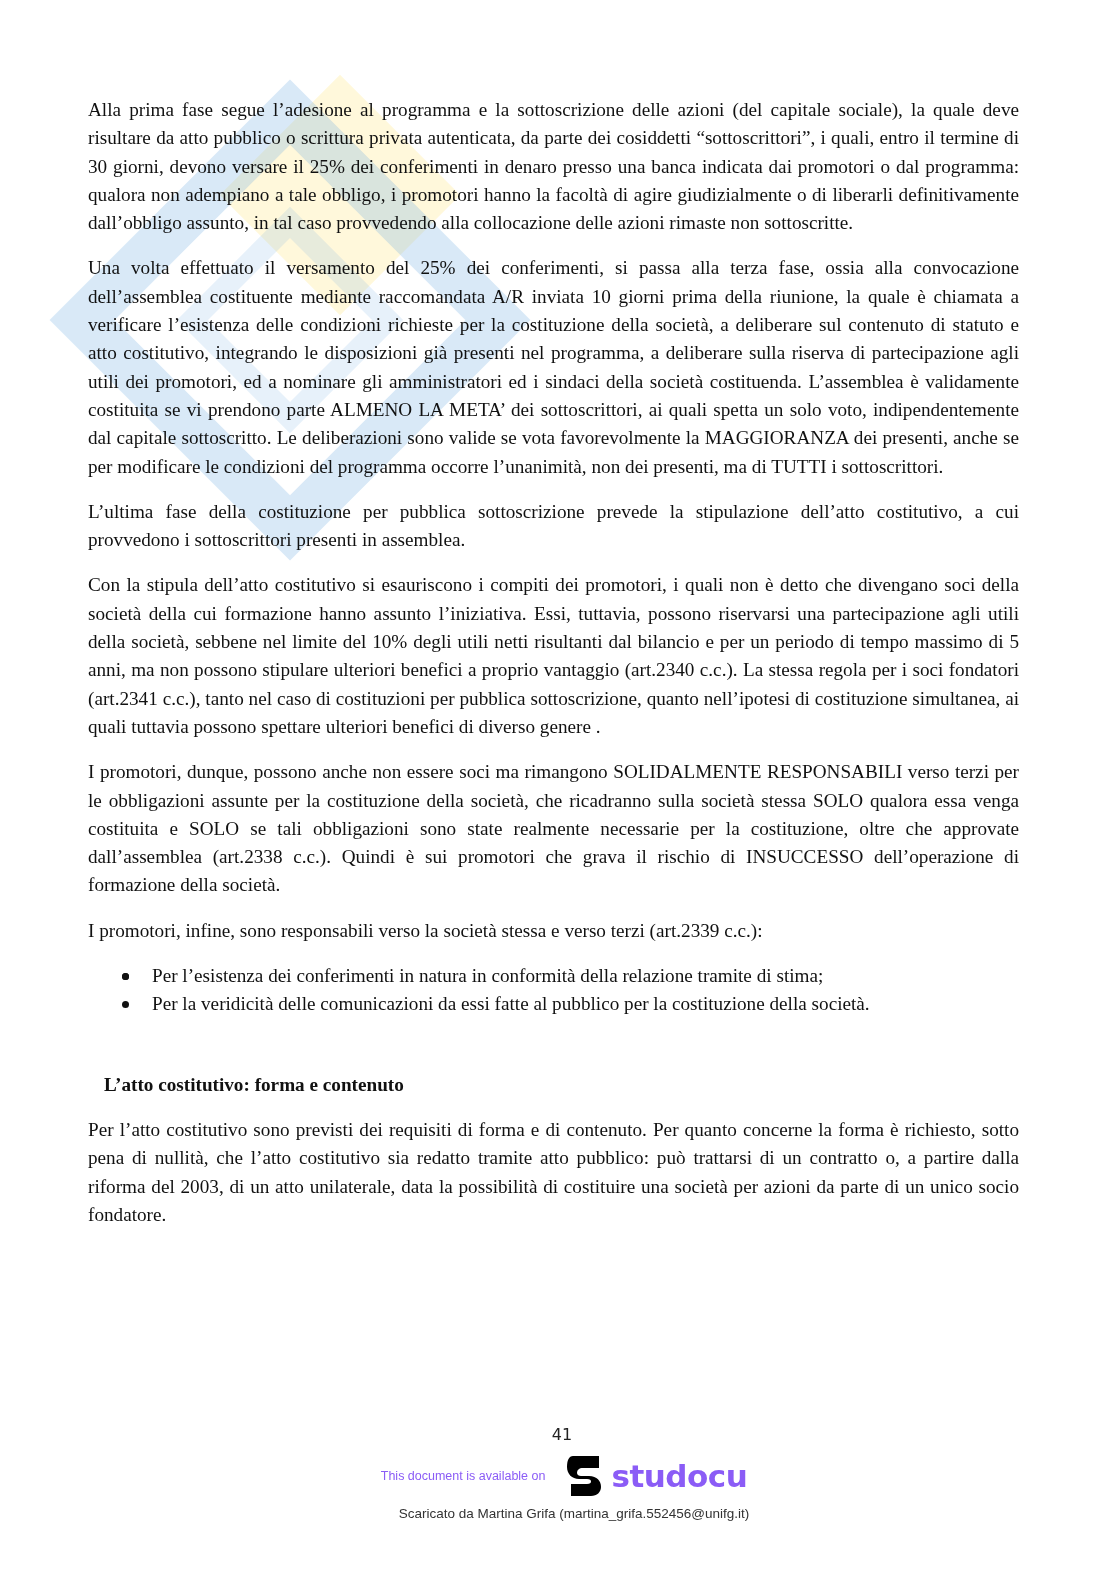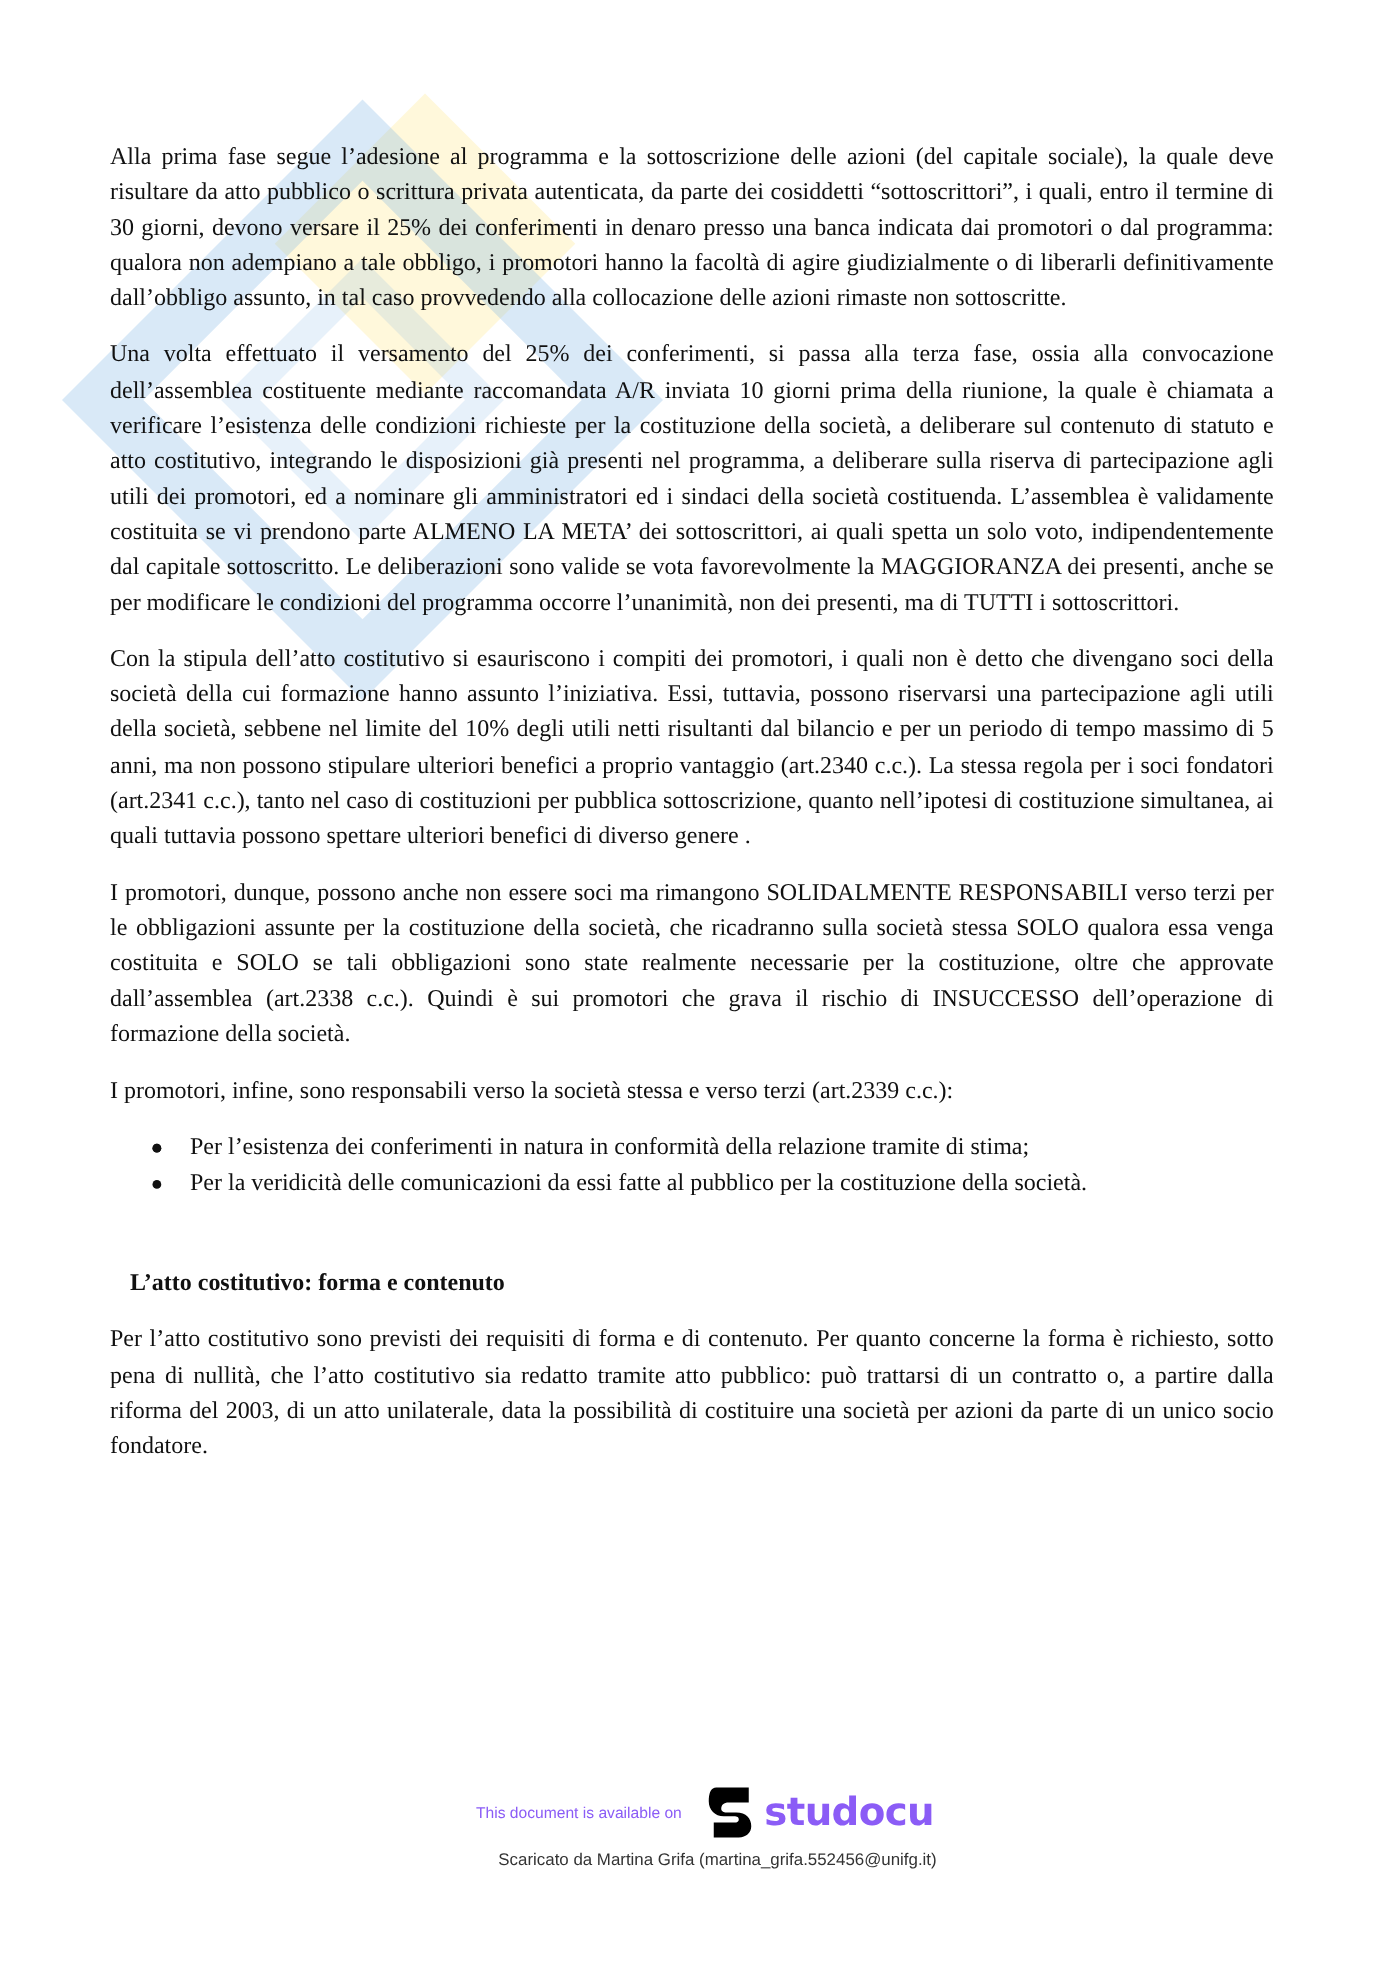--- a/index.html
+++ b/index.html
@@ -45,21 +45,21 @@
       left: 170px; top: 170px;
       width: 160px; height: 160px;
       transform: rotate(45deg);
       border: 22px solid rgba(120, 175, 225, 0.18);
       box-sizing: border-box;
     }
 
     .page-content {
       position: absolute;
       left: 88px;
-      top: 112px;
+      top: 96px;
       width: 931px;
       z-index: 1;
     }
     .para {
       font-size: 19.2px;
       line-height: 28.3px;
       text-align: justify;
       margin: 0 0 17px 0;
     }
     .bullet-list {
@@ -149,20 +149,21 @@
 
 <div class="watermark">
   <div class="wm-yellow"></div>
   <div class="wm-outer"></div>
   <div class="wm-inner"></div>
 </div>
 
 <div class="page-content">
   <p class="para">Alla prima fase segue l’adesione al programma e la sottoscrizione delle azioni (del capitale sociale), la quale deve risultare da atto pubblico o scrittura privata autenticata, da parte dei cosiddetti “sottoscrittori”, i quali, entro il termine di 30 giorni, devono versare il 25% dei conferimenti in denaro presso una banca indicata dai promotori o dal programma: qualora non adempiano a tale obbligo, i promotori hanno la facoltà di agire giudizialmente o di liberarli definitivamente dall’obbligo assunto, in tal caso provvedendo alla collocazione delle azioni rimaste non sottoscritte.</p>
   <p class="para">Una volta effettuato il versamento del 25% dei conferimenti, si passa alla terza fase, ossia alla convocazione dell’assemblea costituente mediante raccomandata A/R inviata 10 giorni prima della riunione, la quale è chiamata a verificare l’esistenza delle condizioni richieste per la costituzione della società, a deliberare sul contenuto di statuto e atto costitutivo, integrando le disposizioni già presenti nel programma, a deliberare sulla riserva di partecipazione agli utili dei promotori, ed a nominare gli amministratori ed i sindaci della società costituenda. L’assemblea è validamente costituita se vi prendono parte ALMENO LA META’ dei sottoscrittori, ai quali spetta un solo voto, indipendentemente dal capitale sottoscritto. Le deliberazioni sono valide se vota favorevolmente la MAGGIORANZA dei presenti, anche se per modificare le condizioni del programma occorre l’unanimità, non dei presenti, ma di TUTTI i sottoscrittori.</p>
+  <p class="para">L’ultima fase della costituzione per pubblica sottoscrizione prevede la stipulazione dell’atto costitutivo, a cui provvedono i sottoscrittori presenti in assemblea.</p>
   <p class="para">Con la stipula dell’atto costitutivo si esauriscono i compiti dei promotori, i quali non è detto che divengano soci della società della cui formazione hanno assunto l’iniziativa. Essi, tuttavia, possono riservarsi una partecipazione agli utili della società, sebbene nel limite del 10% degli utili netti risultanti dal bilancio e per un periodo di tempo massimo di 5 anni, ma non possono stipulare ulteriori benefici a proprio vantaggio (art.2340 c.c.). La stessa regola per i soci fondatori (art.2341 c.c.), tanto nel caso di costituzioni per pubblica sottoscrizione, quanto nell’ipotesi di costituzione simultanea, ai quali tuttavia possono spettare ulteriori benefici di diverso genere .</p>
   <p class="para">I promotori, dunque, possono anche non essere soci ma rimangono SOLIDALMENTE RESPONSABILI verso terzi per le obbligazioni assunte per la costituzione della società, che ricadranno sulla società stessa SOLO qualora essa venga costituita e SOLO se tali obbligazioni sono state realmente necessarie per la costituzione, oltre che approvate dall’assemblea (art.2338 c.c.). Quindi è sui promotori che grava il rischio di INSUCCESSO dell’operazione di formazione della società.</p>
   <p class="para">I promotori, infine, sono responsabili verso la società stessa e verso terzi (art.2339 c.c.):</p>
 
   <ul class="bullet-list">
     <li class="bullet-item">
       <span class="bullet-dot"></span>
     </li>
     <li class="bullet-item">
       <span class="bullet-dot"></span>
@@ -173,20 +174,21 @@
       <span>Per la veridicità delle comunicazioni da essi fatte al pubblico per la costituzione della società.</span>
     </li>
   </ul>
 
   <h2 class="section-heading">L’atto costitutivo: forma e contenuto</h2>
 
   <p class="para">Per l’atto costitutivo sono previsti dei requisiti di forma e di contenuto. Per quanto concerne la forma è richiesto, sotto pena di nullità, che l’atto costitutivo sia redatto tramite atto pubblico: può trattarsi di un contratto o, a partire dalla riforma del 2003, di un atto unilaterale, data la possibilità di costituire una società per azioni da parte di un unico socio fondatore.</p>
 </div>
 
 <div class="footer">
+  <div class="page-number">41</div>
   <div class="studocu-row">
     <span class="available-text">This document is available on</span>
     <span class="studocu-logo">
       <svg class="studocu-icon" viewBox="0 0 40 44">
         <path d="M8 2 H34 L34 14 H18 C14 14 12 16 12 19 C12 21 14 22 16 22 H24 C32 22 36 27 36 33 C36 38 32 42 26 42 H6 L6 30 H22 C25 30 26 29 26 27.5 C26 26 25 25 22 25 H14 C7 25 2 20 2 13 C2 6 4 2 8 2 Z" fill="#000000"></path>
       </svg>
       <span class="studocu-word">studocu</span>
     </span>
   </div>
   <div class="download-note">Scaricato da Martina Grifa (martina_grifa.552456@unifg.it)</div>

